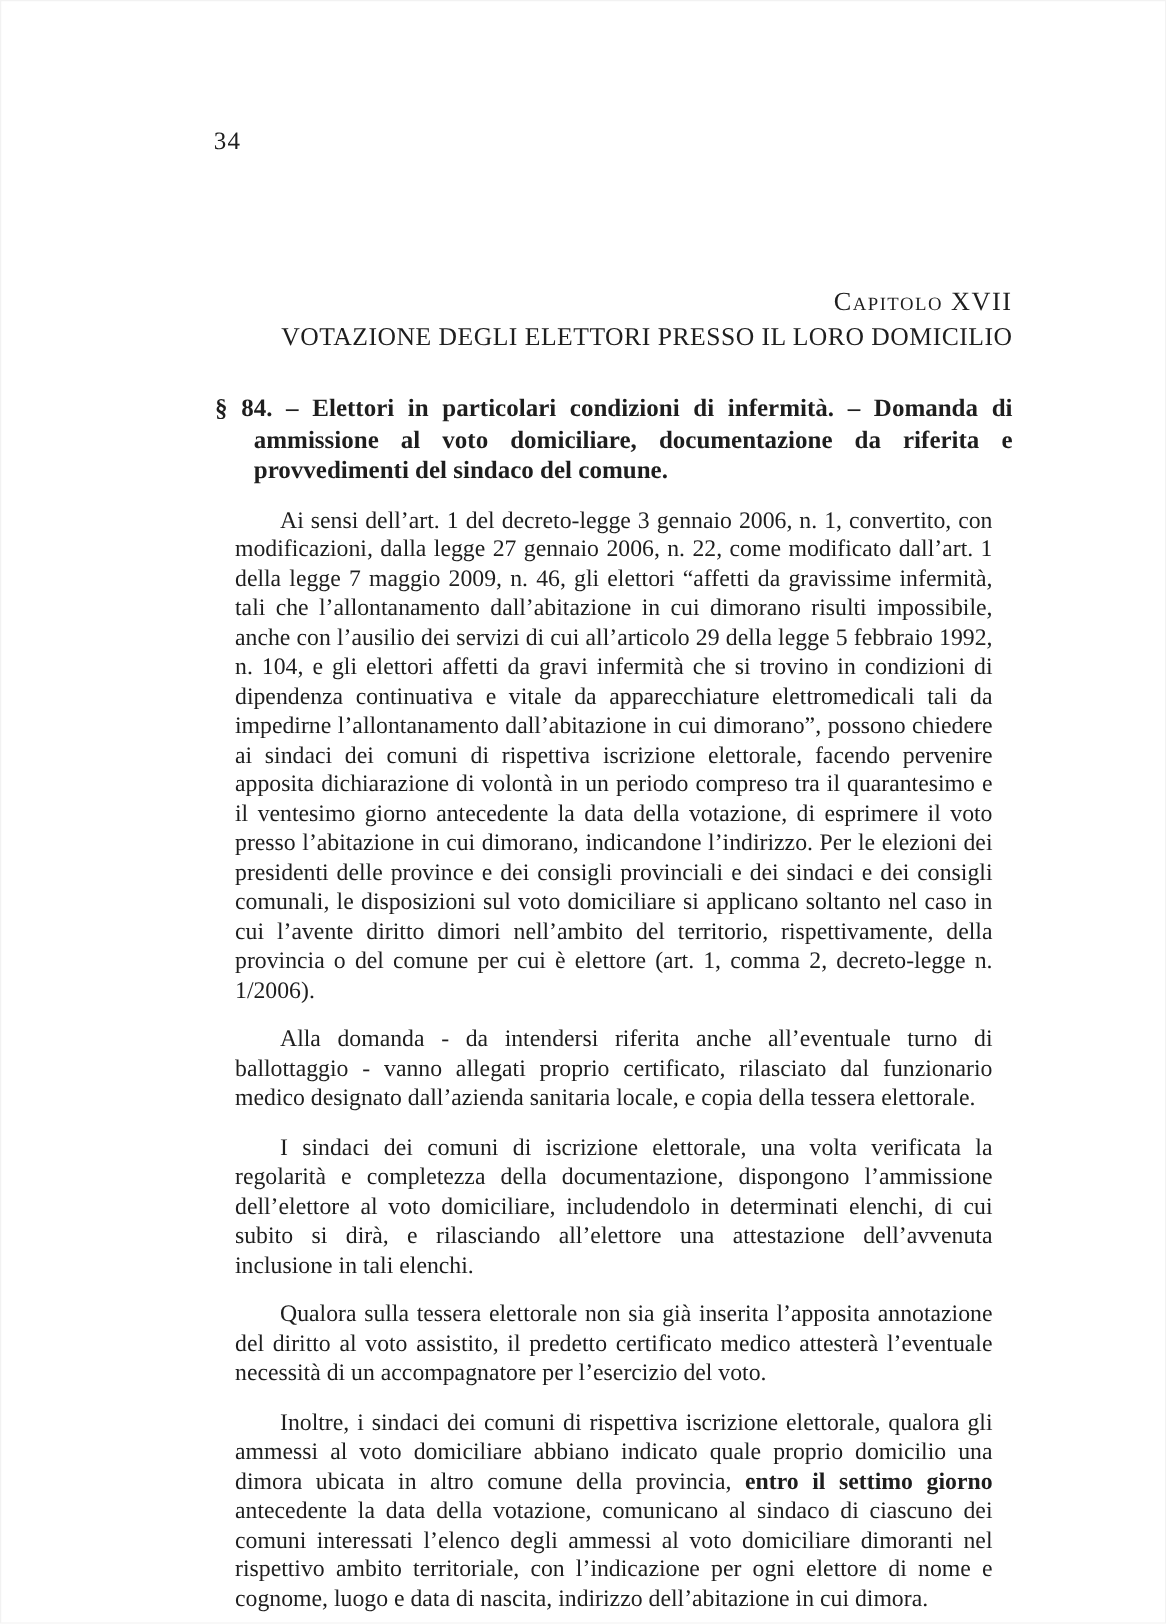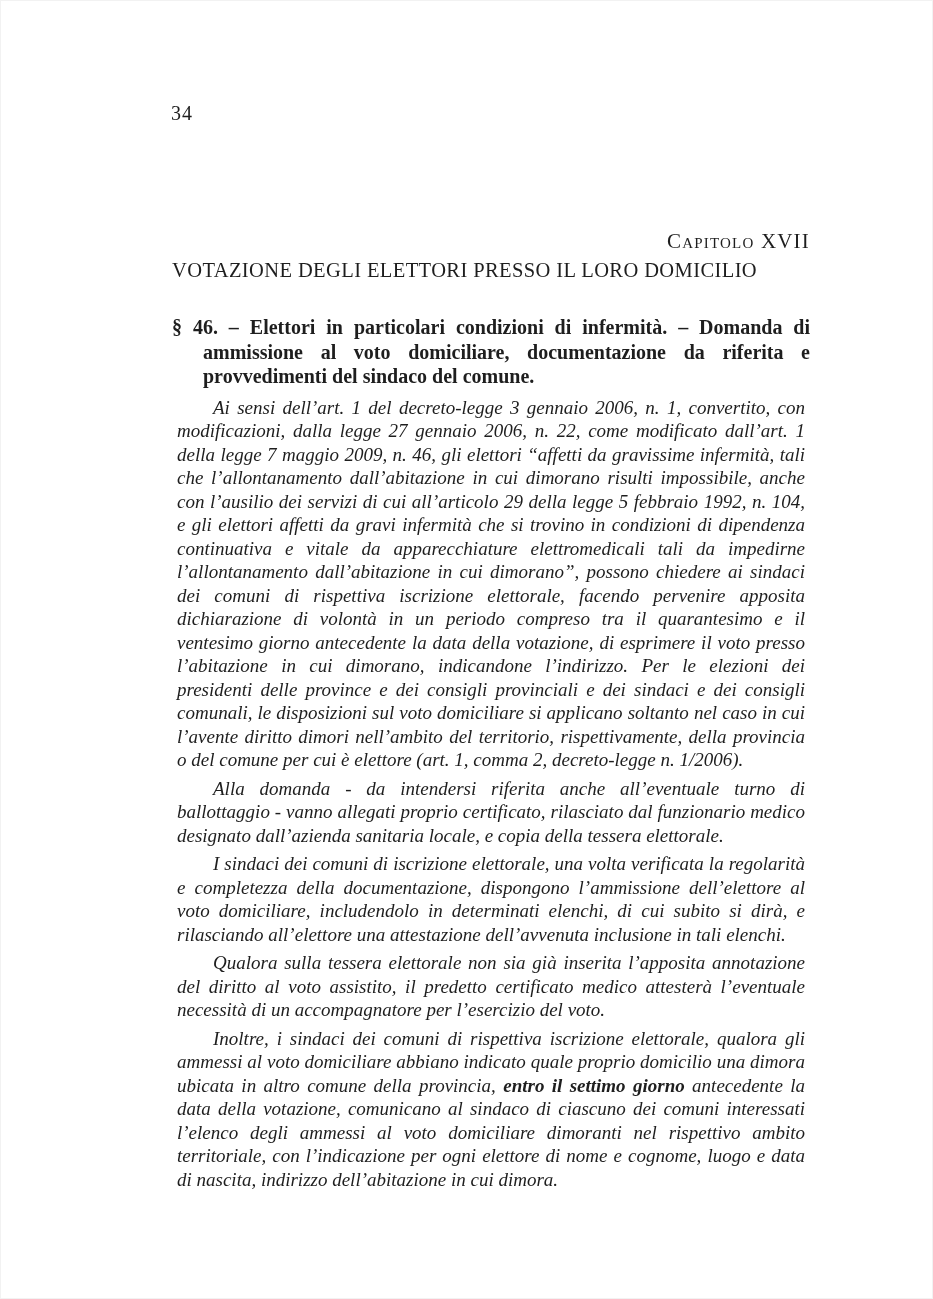--- a/index.html
+++ b/index.html
@@ -35,21 +35,21 @@
   .chapter-kicker {
     text-align: right;
     font-size: 21px;
     line-height: 26px;
     letter-spacing: 1.2px;
   }
   .smallcaps {
     font-variant: small-caps;
   }
   .chapter-title {
-    text-align: left;
+    text-align: right;
     font-size: 20.5px;
     line-height: 26px;
     letter-spacing: 0.4px;
     margin-top: 3px;
   }
   .section-heading {
     margin-top: 32px;
     font-weight: bold;
     font-size: 20px;
     line-height: 24.5px;
@@ -59,23 +59,22 @@
   }
   .body-text {
     margin-top: 7px;
     font-size: 19px;
     line-height: 23.5px;
     text-align: justify;
     hyphens: auto;
     -webkit-hyphens: auto;
   }
   .body-text p {
-    margin: 5px;
+    margin: 16px;
     text-indent: 36px;
-    font-style: italic;
   }
   .bold-inline {
     font-weight: bold;
   }
 </style>
 </head>
 <body>
 
 <div class="page">
 
@@ -84,21 +83,21 @@
   <main class="column">
 
     <div class="chapter-kicker">
       <span class="smallcaps">Capitolo</span>
       <span>XVII</span>
     </div>
 
     <div class="chapter-title">VOTAZIONE DEGLI ELETTORI PRESSO IL LORO DOMICILIO</div>
 
     <div class="section-heading">
-      <span>§ 46. –</span>
+      <span>§ 84. –</span>
       <span>Elettori in particolari condizioni di infermità. – Domanda di ammissione al voto domiciliare, documentazione da riferita e provvedimenti del sindaco del comune.</span>
     </div>
 
     <div class="body-text">
       <p>Ai sensi dell’art. 1 del decreto-legge 3 gennaio 2006, n. 1, convertito, con modificazioni, dalla legge 27 gennaio 2006, n. 22, come modificato dall’art. 1 della legge 7 maggio 2009, n. 46, gli elettori “affetti da gravissime infermità, tali che l’allontanamento dall’abitazione in cui dimorano risulti impossibile, anche con l’ausilio dei servizi di cui all’articolo 29 della legge 5 febbraio 1992, n. 104, e gli elettori affetti da gravi infermità che si trovino in condizioni di dipendenza continuativa e vitale da apparecchiature elettromedicali tali da impedirne l’allontanamento dall’abitazione in cui dimorano”, possono chiedere ai sindaci dei comuni di rispettiva iscrizione elettorale, facendo pervenire apposita dichiarazione di volontà in un periodo compreso tra il quarantesimo e il ventesimo giorno antecedente la data della votazione, di esprimere il voto presso l’abitazione in cui dimorano, indicandone l’indirizzo. Per le elezioni dei presidenti delle province e dei consigli provinciali e dei sindaci e dei consigli comunali, le disposizioni sul voto domiciliare si applicano soltanto nel caso in cui l’avente diritto dimori nell’ambito del territorio, rispettivamente, della provincia o del comune per cui è elettore (art. 1, comma 2, decreto-legge n. 1/2006).</p>
       <p>Alla domanda - da intendersi riferita anche all’eventuale turno di ballottaggio - vanno allegati proprio certificato, rilasciato dal funzionario medico designato dall’azienda sanitaria locale, e copia della tessera elettorale.</p>
       <p>I sindaci dei comuni di iscrizione elettorale, una volta verificata la regolarità e completezza della documentazione, dispongono l’ammissione dell’elettore al voto domiciliare, includendolo in determinati elenchi, di cui subito si dirà, e rilasciando all’elettore una attestazione dell’avvenuta inclusione in tali elenchi.</p>
       <p>Qualora sulla tessera elettorale non sia già inserita l’apposita annotazione del diritto al voto assistito, il predetto certificato medico attesterà l’eventuale necessità di un accompagnatore per l’esercizio del voto.</p>
       <p><span>Inoltre, i sindaci dei comuni di rispettiva iscrizione elettorale, qualora gli ammessi al voto domiciliare abbiano indicato quale proprio domicilio una dimora ubicata in altro comune della provincia, </span><span class="bold-inline">entro il settimo giorno</span><span> antecedente la data della votazione, comunicano al sindaco di ciascuno dei comuni interessati l’elenco degli ammessi al voto domiciliare dimoranti nel rispettivo ambito territoriale, con l’indicazione per ogni elettore di nome e cognome, luogo e data di nascita, indirizzo dell’abitazione in cui dimora.</span></p>
     </div>

